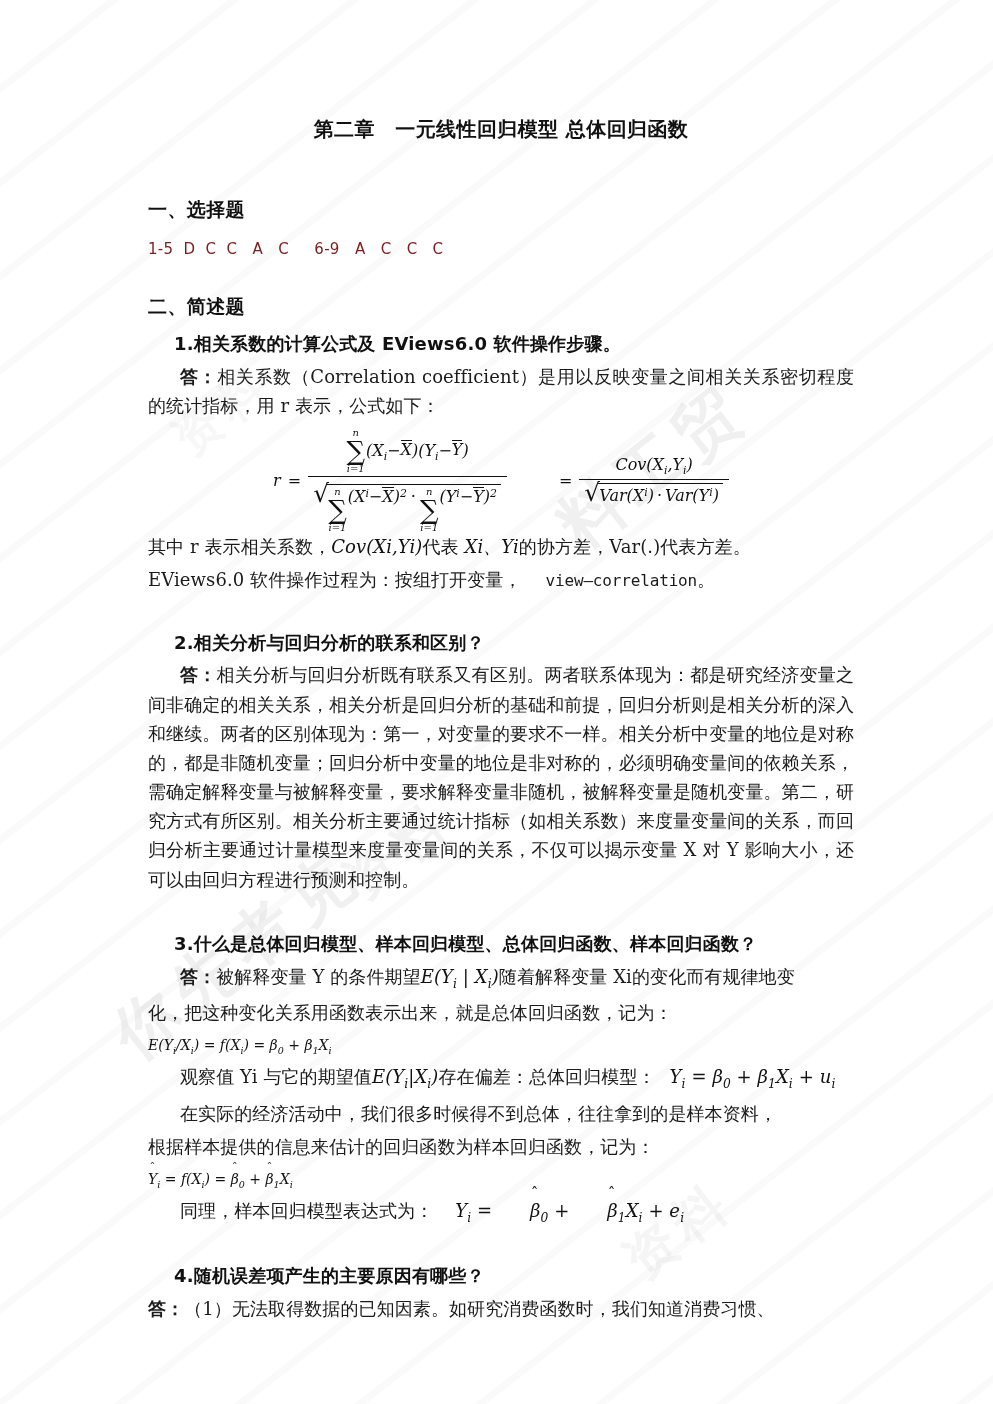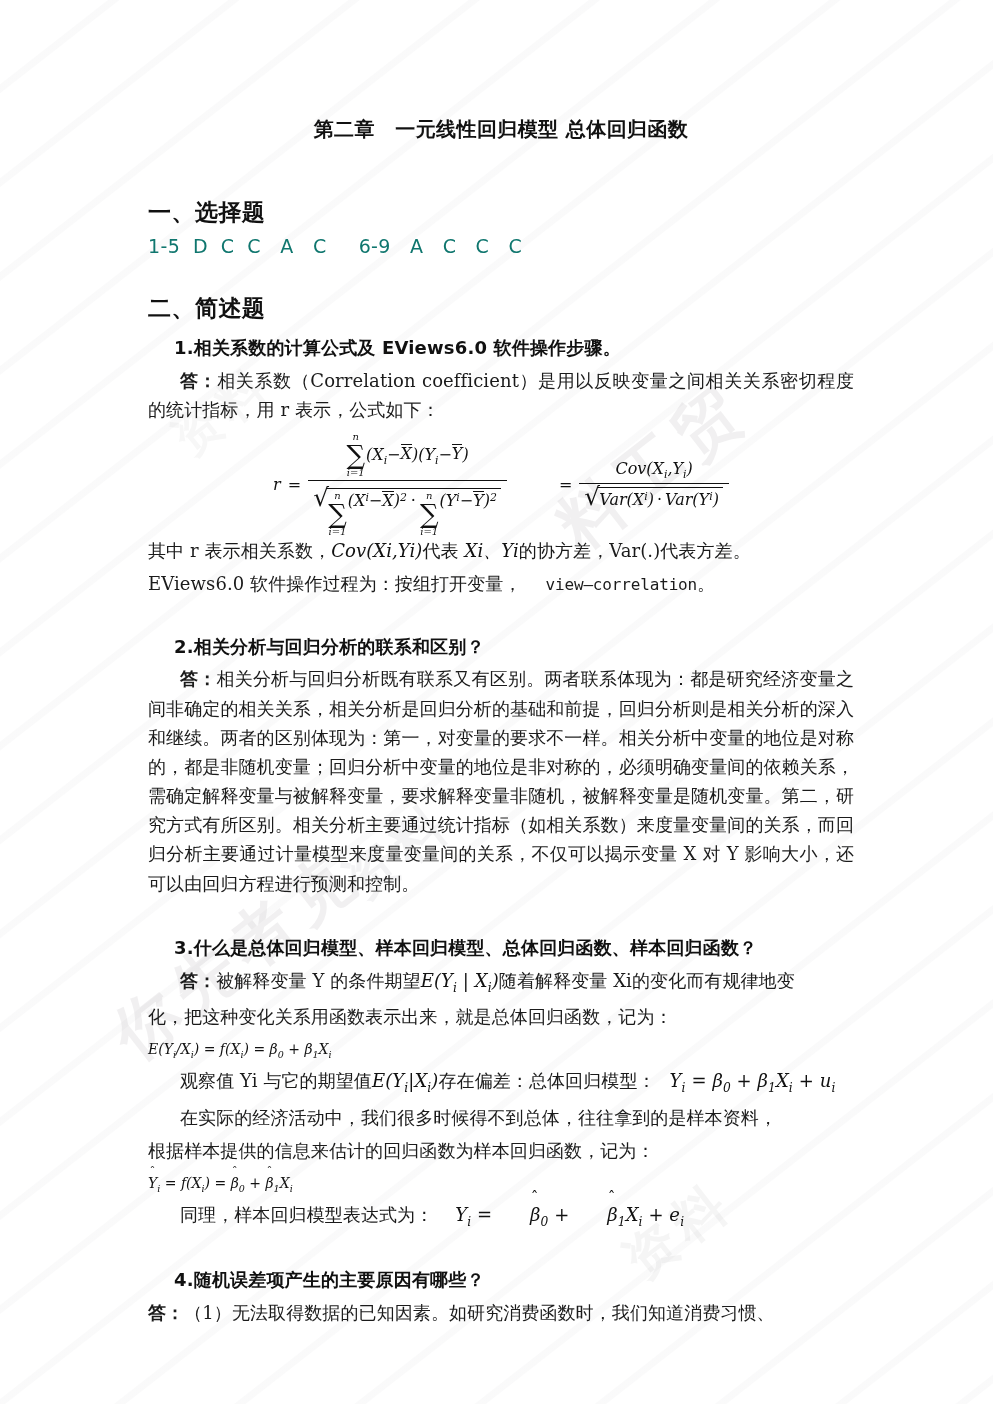--- a/index.html
+++ b/index.html
@@ -75,34 +75,34 @@
     font-weight: 700;
     font-size: 20px;
     letter-spacing: 0.02em;
     margin-top: 116px;
     color: #111;
   }
 
   .sec-head {
     font-family: "DejaVu Sans", "Liberation Sans", sans-serif;
     font-weight: 700;
-    font-size: 23px;
+    font-size: 19px;
     color: #111;
     letter-spacing: 0.02em;
   }
   .sec-1 { margin-top: 54px; }
   .sec-2 { margin-top: 36px; }
 
   .mc-line {
     font-family: "DejaVu Sans", "Liberation Sans", sans-serif;
-    font-size: 19px;
-    margin-top: 7px;
+    font-size: 15px;
+    margin-top: 17px;
     letter-spacing: 0.02em;
     white-space: pre;
-    color: #0f766e;
+    color: #7f1d1d;
   }
 
   .q-head {
     font-family: "DejaVu Sans", "Liberation Sans", sans-serif;
     font-weight: 700;
     font-size: 18px;
     color: #111;
     text-indent: 26px;
     line-height: 1.55;
     letter-spacing: 0.01em;

